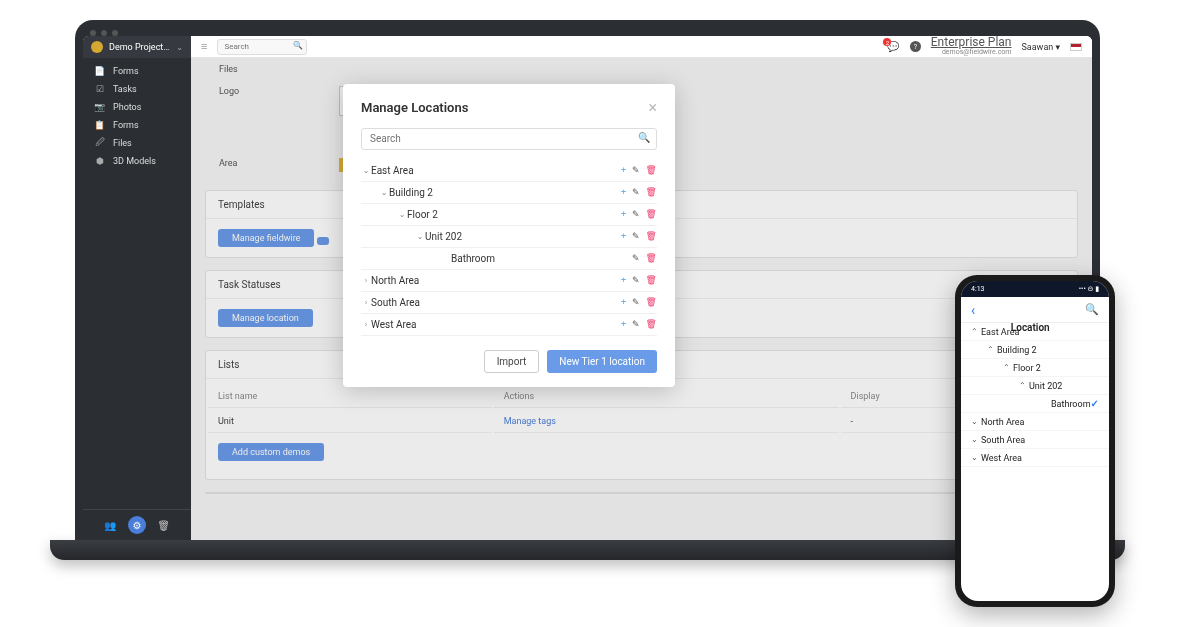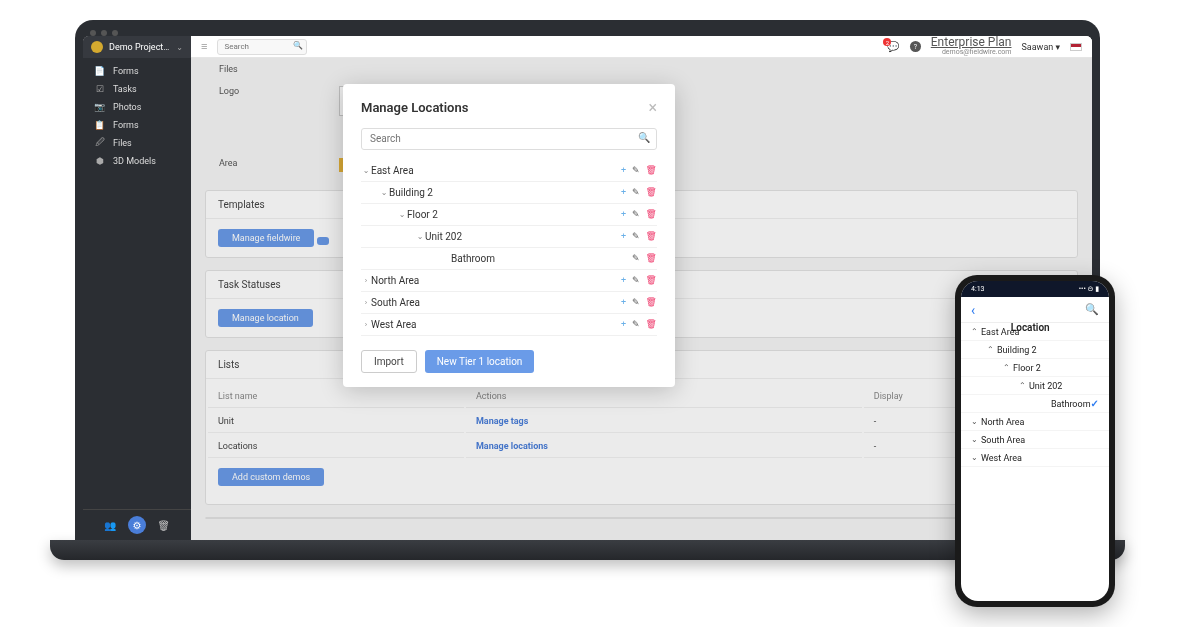--- a/index.html
+++ b/index.html
@@ -50,21 +50,21 @@
 .logo-box { width: 30px; height: 30px; border: 1px solid #ccc; background: #fff; }
 .color-swatch { width: 14px; height: 14px; background: #e8b53a; }
 .panel { background: #fff; border: 1px solid #e2e2e2; border-radius: 3px; margin-top: 12px; }
 .panel-head { padding: 8px 12px; font-size: 10px; color: #444; border-bottom: 1px solid #eee; }
 .panel-body { padding: 10px 12px; font-size: 9px; }
 .btn-blue { background: #6a9be8; color: #fff; border: none; border-radius: 3px; padding: 4px 14px; font-size: 9px; cursor: pointer; }
 .lists-note { text-align: center; color: #888; font-size: 8.5px; padding: 4px 0 8px; }
 .ltable { width: 100%; font-size: 9px; }
 .ltable th { text-align: left; color: #888; font-weight: normal; padding: 6px 10px; border-bottom: 1px solid #eee; }
 .ltable td { padding: 6px 10px; border-bottom: 1px solid #f2f2f2; color: #444; }
-.ltable td a { color: #4a7ed9; text-decoration: none; font-weight: bold; }
+.ltable td a { color: #4a7ed9; text-decoration: none; }
 
 
 .modal { position: absolute; left: 260px; top: 48px; width: 332px; background: #fff; border-radius: 4px; box-shadow: 0 4px 24px rgba(0,0,0,0.2); z-index: 100; }
 .modal-head { padding: 14px 18px 10px; display: flex; justify-content: space-between; align-items: center; }
 .modal-title { font-size: 13px; font-weight: 600; color: #333; }
 .modal-close { color: #bbb; font-size: 16px; cursor: pointer; }
 .modal-search { margin: 0 18px 10px; position: relative; }
 .modal-search input { width: 100%; height: 22px; border: 1px solid #ddd; border-radius: 3px; padding: 0 24px 0 8px; font-size: 10px; }
 .modal-search .sico { position: absolute; right: 6px; top: 5px; color: #888; font-size: 10px; }
 .tree { padding: 0 18px; }
@@ -73,21 +73,21 @@
 .tree-row .lbl { flex: 1; }
 .tree-row .acts { display: flex; gap: 6px; }
 .tree-row .acts span { cursor: pointer; font-size: 9px; }
 .plus { color: #6ab0e8; }
 .pencil { color: #555; }
 .trash { color: #e36; }
 .indent1 { padding-left: 18px; }
 .indent2 { padding-left: 36px; }
 .indent3 { padding-left: 54px; }
 .indent4 { padding-left: 80px; }
-.modal-foot { padding: 14px 18px; display: flex; gap: 8px; }
+.modal-foot { padding: 14px 18px; display: flex; justify-content: flex-end; gap: 8px; }
 .btn-outline { background: #fff; border: 1px solid #ccc; border-radius: 3px; padding: 5px 12px; font-size: 10px; cursor: pointer; color: #444; }
 .btn-primary { background: #6a9be8; color: #fff; border: none; border-radius: 3px; padding: 5px 12px; font-size: 10px; cursor: pointer; }
 
 
 .phone { position: absolute; right: 85px; top: 275px; width: 160px; height: 332px; background: #1a1a1a; border-radius: 22px; padding: 6px; box-shadow: 0 8px 24px rgba(0,0,0,0.3); z-index: 200; }
 .phone-screen { background: #fff; width: 100%; height: 100%; border-radius: 17px; overflow: hidden; display: flex; flex-direction: column; font-size: 9px; }
 .phone-status { background: #0f172a; color: #fff; height: 16px; display: flex; justify-content: space-between; align-items: center; padding: 0 10px; font-size: 7px; gap: 16px; }
 .phone-nav { height: 26px; display: flex; align-items: center; justify-content: space-between; padding: 0 10px; border-bottom: 1px solid #eee; }
 .phone-back { color: #2d7bf0; font-size: 14px; cursor: pointer; }
 .phone-title { font-size: 10px; font-weight: 600; color: #222; margin-top: 36px; }
@@ -210,25 +210,20 @@
                   <th>Actions</th>
                   <th>Display</th>
                 </tr>
                   </thead>
                 <tbody id="lists-tbody">
                     <tr>
                       <td>Unit</td>
                       <td><a>Manage tags</a></td>
                       <td>-</td>
                     </tr>
-                    <tr>
-                      <td>Locations</td>
-                      <td><a>Manage locations</a></td>
-                      <td>-</td>
-                    </tr>
                   </tbody>
               </table>
               <div style="padding:8px 12px;">
                 <button class="btn-blue">Add custom demos</button>
               </div>
             </div>
           </div>
 
           <div class="panel">
             

